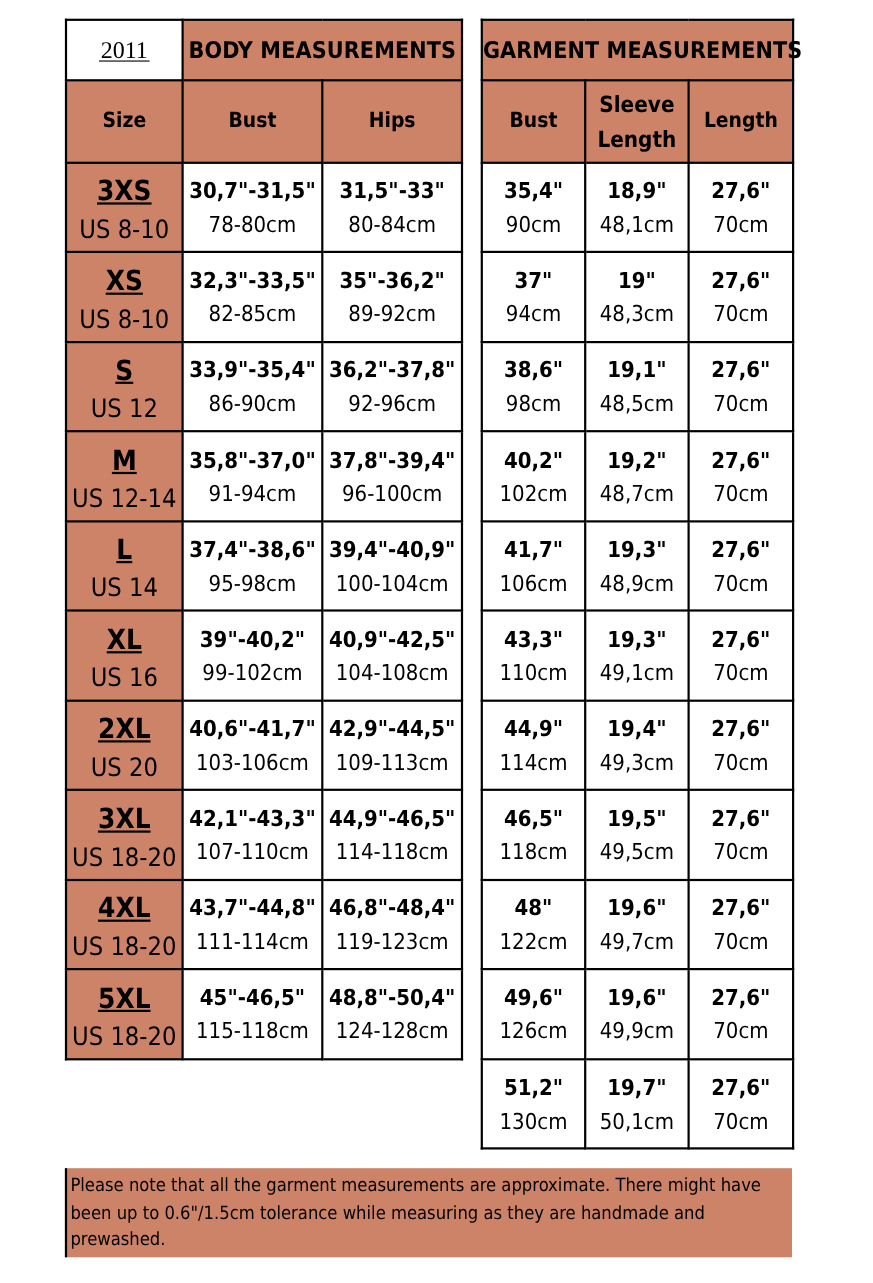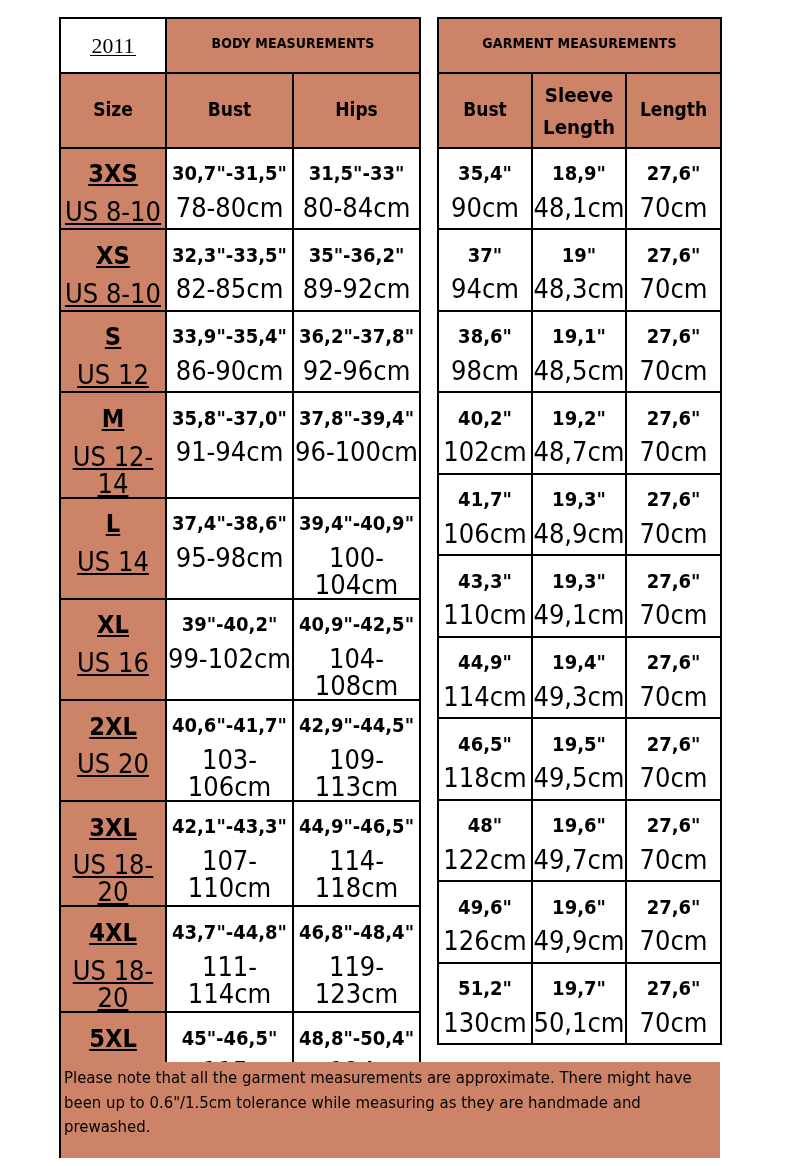--- a/index.html
+++ b/index.html
@@ -26,21 +26,21 @@
     border:2px solid #000;
     background:#cd8368;
     text-align:center;
     vertical-align:middle;
     padding:0;
     line-height:1.05;
   }
   table.chart td.white{background:#ffffff;}
   table.chart td.title{
     font-weight:bold;
-    font-size:14px;
+    font-size:21px;
     letter-spacing:0.1px;
     height:55px;
     white-space:nowrap;
     vertical-align:top;
     line-height:1;
     padding-top:16.5px;
     box-sizing:border-box;
     text-align:center;
   }
   table.chart td.yearcell{
@@ -67,23 +67,23 @@
     font-size:19px;
     height:74.5px;
     vertical-align:top;
     padding-top:26px;
     line-height:1;
     box-sizing:border-box;
   }
   table.chart td.colhead.two-line{font-size:20.3px;line-height:1.6;padding-top:4.5px;margin-top:17px;}
   table.chart td.datacell{height:79.5px;vertical-align:top;}
   .big{font-weight:bold;font-size:20px;display:block;line-height:1;padding-top:14.5px;}
-  .sub{font-weight:normal;font-size:27px;display:block;line-height:1;padding-top:10.6px;}
+  .sub{font-weight:normal;font-size:20px;display:block;line-height:1;padding-top:10.6px;}
   .sz  {font-weight:bold;font-size:25.2px;display:block;line-height:1;padding-top:12.8px;text-decoration:underline;}
-  .us  {font-weight:normal;font-size:27px;display:block;line-height:1;padding-top:11.6px;text-decoration:underline;}
+  .us  {font-weight:normal;font-size:23px;display:block;line-height:1;padding-top:11.6px;}
 
   
   .note{
     position:absolute;
     background:#cd8368;
     border-left:2px solid #000;
     font-size:16.6px;
     line-height:24.6px;
     padding:4px 6px 0 3px;
     box-sizing:border-box;
@@ -420,17 +420,17 @@
             <span class="sub">50,1cm</span>
           </td>
         <td class="datacell white">
             <span class="big">27,6"</span>
             <span class="sub">70cm</span>
           </td>
       </tr>
     </tbody>
   </table>
 
-  <div class="note" style="left:59px;top:1062px;width:661px;height:96px;">
+  <div class="note" style="left:59px;top:1062px;width:661px;height:81px;">
     <span>Please note that all the garment measurements are approximate. There might have been up to 0.6"/1.5cm tolerance while measuring as they are handmade and prewashed.</span>
   </div>
 
 </div>
 
 </body></html>

